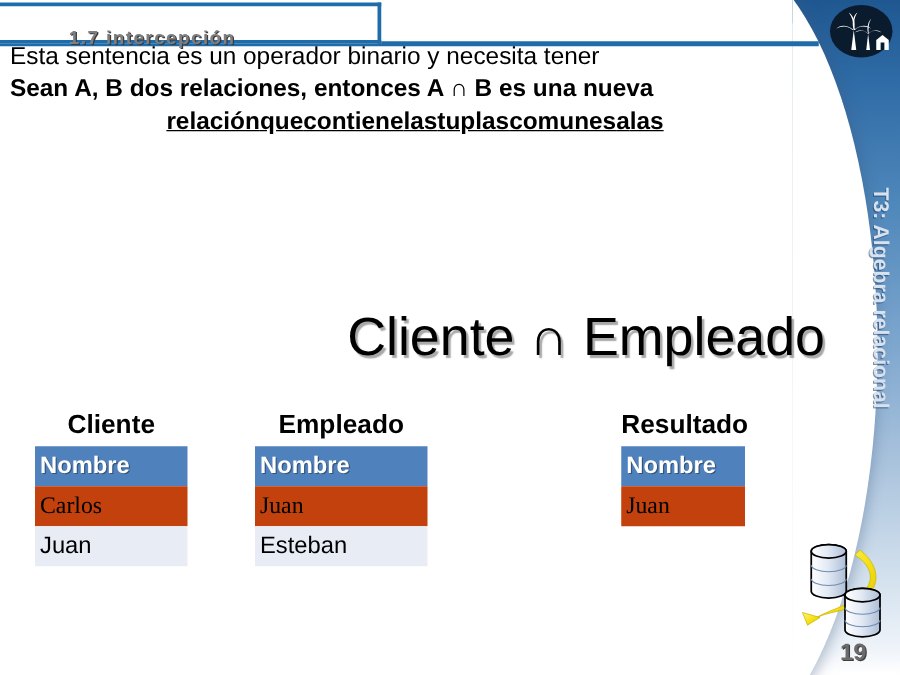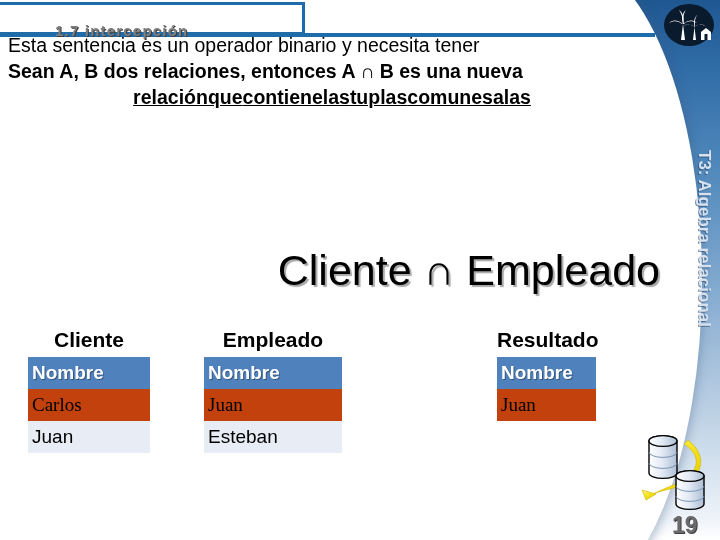--- a/index.html
+++ b/index.html
@@ -182,21 +182,21 @@
     position: absolute;
     left: 632px;
     top: 428px;
     width: 86px;
     height: 96px;
   }
   .page-num {
     position: absolute;
     left: 672px;
     top: 512px;
-    font-size: 23px;
+    font-size: 19px;
     font-weight: bold;
     color: #6b6b6b;
     text-shadow: 1px 1px 0 #3f3f3f;
   }
 </style>
 </head>
 <body>
 
 <div id="slide">
 

